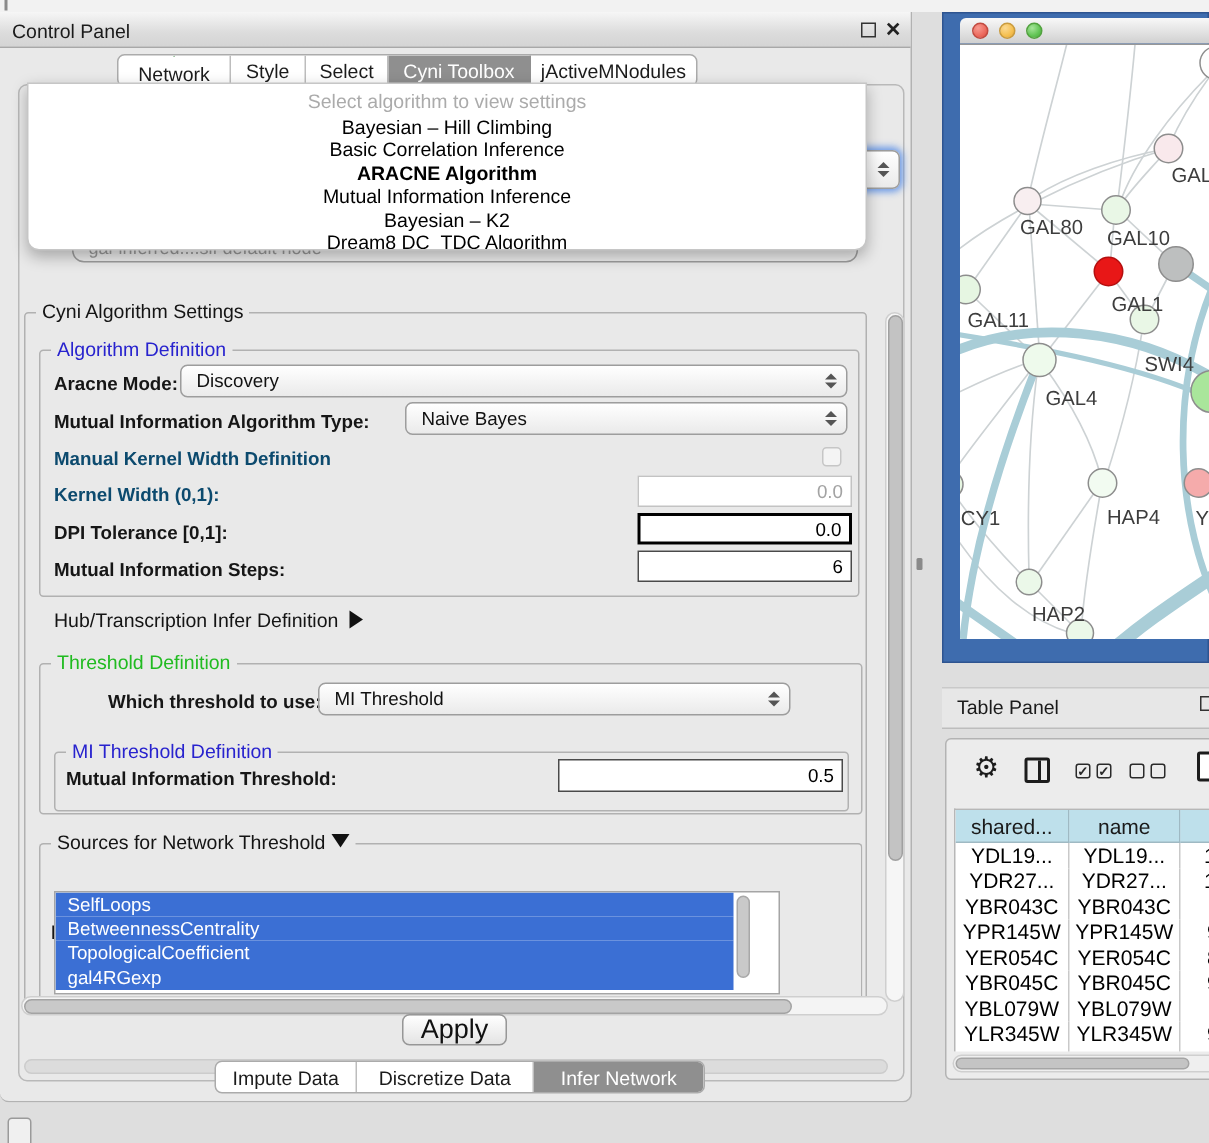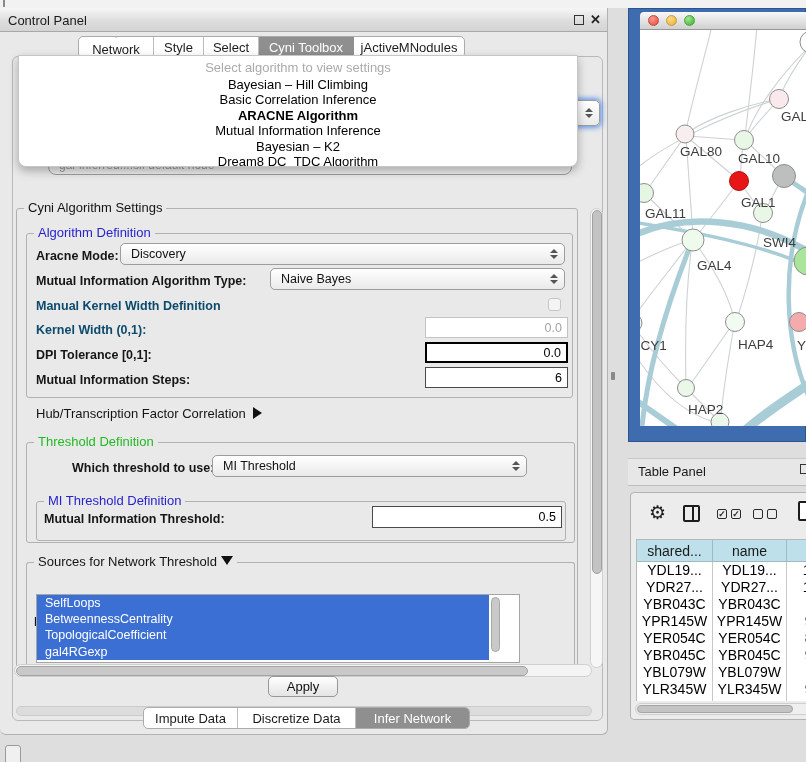--- a/index.html
+++ b/index.html
@@ -92,21 +92,21 @@
            border:1px solid #a3a3a3; border-radius:6px; }
   .hscroll-empty { left:16px; top:698px; width:576px; height:10px; background:#dcdcdc;
            border:1px solid #cccccc; border-radius:6px; }
   .vscroll-track { left:590px; top:200px; width:13px; height:460px; background:#f6f6f6;
            border:1px solid #cfcfcf; border-radius:7px; }
   .vscroll-thumb { left:592px; top:202px; width:10px; height:364px; background:#c3c3c3;
            border:1px solid #a0a0a0; border-radius:6px; }
 
   .apply-btn { left:268px; top:668px; width:70px; height:21px; border:1px solid #979797;
            border-radius:5px; background:linear-gradient(#ffffff,#e4e4e4);
-           font-size:13px; color:#111; text-align:center; line-height:19px; }
+           font-size:18px; color:#111; text-align:center; line-height:19px; }
 
   
   .divider-mark { left:611px; top:372px; width:4px; height:8px; background:#8a8a8a; border-radius:1px; }
 
   
   .net-frame { left:628px; top:8px; width:178px; height:434px; background:#3e6cae;
            box-shadow:inset 0 0 0 1px #2e5490; }
   .net-titlebar { left:640px; top:12px; width:166px; height:18px;
            background:linear-gradient(#f8f8f8,#d0d0d0); border-bottom:1px solid #979797;
            border-radius:4px 0 0 0; display:flex; align-items:center; padding-left:8px; gap:7px; }
@@ -243,21 +243,21 @@
   <div class="lbl disabled" style="left:36px; top:291px;">Manual Kernel Width Definition</div>
   <div class="checkbox-disabled" style="left:548px; top:290px;"></div>
   <div class="lbl disabled" style="left:36px; top:315px;">Kernel Width (0,1):</div>
   <input class="field disabled" style="left: 425px; top: 309px; width: 143px; height: 21px;" value="0.0">
   <div class="lbl" style="left:36px; top:340px;">DPI Tolerance [0,1]:</div>
   <input class="field focused" style="left: 425px; top: 334px; width: 143px; height: 21px;" value="0.0">
   <div class="lbl" style="left:36px; top:365px;">Mutual Information Steps:</div>
   <input class="field" style="left: 425px; top: 359px; width: 143px; height: 21px;" value="6">
 
   <div class="section-line" style="left:36px; top:398px;">
-    <span>Hub/Transcription Factor Correlation</span>&nbsp;&nbsp;<span class="tri-right"></span>
+    <span>Hub/Transcription Infer Definition</span>&nbsp;&nbsp;<span class="tri-right"></span>
   </div>
 
   <div class="group" style="left:26px; top:434px; width:549px; height:101px;">
     <span class="group-title t-green">Threshold Definition</span>
   </div>
   <div class="lbl" style="left:72px; top:453px;">Which threshold to use:</div>
   <div class="abs combo" style="left:212px; top:447px; width:315px; height:22px;">
     <span class="combo-text">MI Threshold</span>
     <span class="combo-arrows">
         <i class="arr-up"></i>

